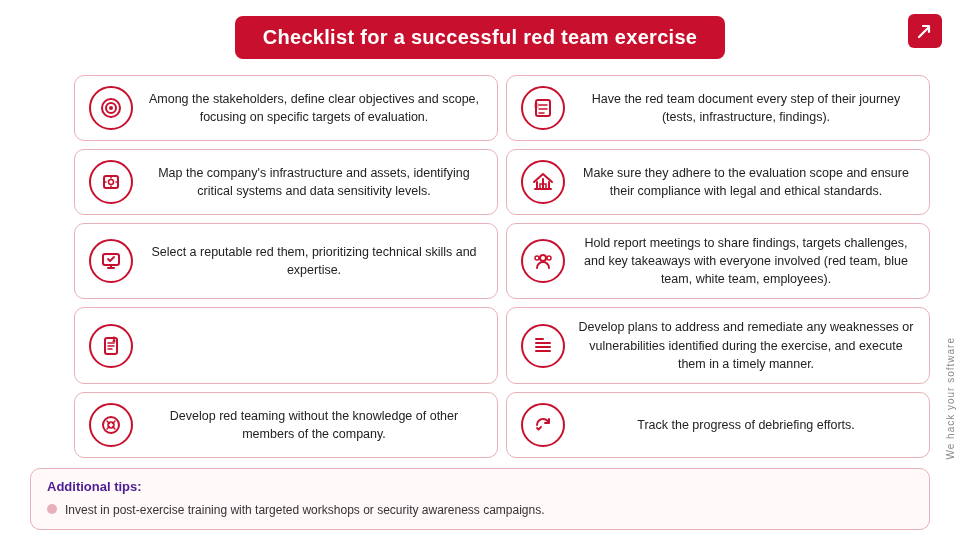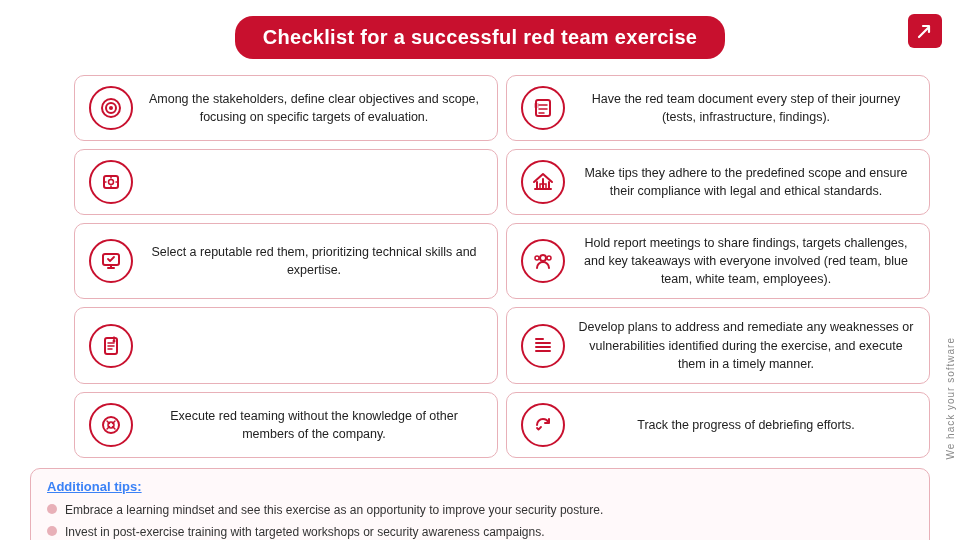--- a/index.html
+++ b/index.html
@@ -14,21 +14,21 @@
 
     .title-bar {
       display: flex;
       justify-content: center;
       align-items: center;
       padding: 16px 0 12px 0;
     }
 
     .title-box {
       background: #c8102e;
-      border-radius: 18px;
+      border-radius: 8px;
       padding: 10px 28px;
     }
 
     .title-box span {
       color: #fff;
       font-size: 20px;
       font-weight: bold;
       letter-spacing: 0.3px;
     }
 
@@ -99,23 +99,22 @@
       background: #fff9fa;
       padding: 10px 16px 10px 16px;
       display: flex;
       flex-direction: column;
       gap: 5px;
     }
 
     .tips-title {
       font-size: 13px;
       font-weight: bold;
-      color: #3b82f6;
+      color: #4c1d95;
       margin-bottom: 3px;
-      text-decoration: underline;
     }
 
     .tip-item {
       display: flex;
       align-items: flex-start;
       gap: 8px;
       font-size: 12px;
       color: #333;
       line-height: 1.4;
     }
@@ -182,31 +181,32 @@
   </div>
 
   <div class="card">
     <div class="icon-circle">
       <svg width="22" height="22" viewBox="0 0 22 22" fill="none">
         <rect x="4" y="5" width="14" height="12" rx="2" stroke="#c8102e" stroke-width="2"></rect>
         <circle cx="11" cy="11" r="2.5" stroke="#c8102e" stroke-width="1.5"></circle>
         <path d="M11 5v2M11 15v2M4 11H6M16 11h2" stroke="#c8102e" stroke-width="1.5" stroke-linecap="round"></path>
       </svg>
     </div>
+    <span class="card-text">Map the company's infrastructure and assets, identifying critical systems and data sensitivity levels.</span>
   </div>
 
   <div class="card">
     <div class="icon-circle">
       <svg width="22" height="22" viewBox="0 0 22 22" fill="none">
         <path d="M3 18h16M5 18V11M17 18V11M11 18V8" stroke="#c8102e" stroke-width="2" stroke-linecap="round"></path>
         <path d="M2 11l9-8 9 8" stroke="#c8102e" stroke-width="2" stroke-linecap="round" stroke-linejoin="round"></path>
         <rect x="8" y="13" width="6" height="5" stroke="#c8102e" stroke-width="1.5"></rect>
       </svg>
     </div>
-    <span class="card-text">Make tips they adhere to the predefined scope and ensure their compliance with legal and ethical standards.</span>
+    <span class="card-text">Make sure they adhere to the evaluation scope and ensure their compliance with legal and ethical standards.</span>
   </div>
 
   <div class="card">
     <div class="icon-circle">
       <svg width="22" height="22" viewBox="0 0 22 22" fill="none">
         <rect x="3" y="4" width="16" height="11" rx="2" stroke="#c8102e" stroke-width="2"></rect>
         <path d="M8 18h6M11 15v3" stroke="#c8102e" stroke-width="2" stroke-linecap="round"></path>
         <path d="M8 9l2 2 4-4" stroke="#c8102e" stroke-width="1.8" stroke-linecap="round" stroke-linejoin="round"></path>
       </svg>
     </div>
@@ -247,41 +247,37 @@
   </div>
 
   <div class="card">
     <div class="icon-circle">
       <svg width="22" height="22" viewBox="0 0 22 22" fill="none">
         <circle cx="11" cy="11" r="8" stroke="#c8102e" stroke-width="2"></circle>
         <circle cx="11" cy="11" r="3" stroke="#c8102e" stroke-width="1.5"></circle>
         <path d="M7 7l2.5 2.5M12.5 12.5L15 15M15 7l-2.5 2.5M9.5 12.5L7 15" stroke="#c8102e" stroke-width="1.5" stroke-linecap="round"></path>
       </svg>
     </div>
-    <span class="card-text">Execute red teaming without the knowledge of other members of the company.</span>
+    <span class="card-text">Develop red teaming without the knowledge of other members of the company.</span>
   </div>
 
   <div class="card">
     <div class="icon-circle">
       <svg width="22" height="22" viewBox="0 0 22 22" fill="none">
         <path d="M5 11a6 6 0 0 1 6-6 6 6 0 0 1 5.5 3.6" stroke="#c8102e" stroke-width="2" stroke-linecap="round"></path>
         <path d="M17 5v4h-4" stroke="#c8102e" stroke-width="2" stroke-linecap="round" stroke-linejoin="round"></path>
         <path d="M5 14l1.5 1.5L9 13" stroke="#c8102e" stroke-width="1.8" stroke-linecap="round" stroke-linejoin="round"></path>
       </svg>
     </div>
     <span class="card-text">Track the progress of debriefing efforts.</span>
   </div>
 </div>
 
 <div class="additional-tips">
   <div class="tips-title">Additional tips:</div>
   <div class="tip-item">
     <div class="tip-bullet"></div>
-    <span>Embrace a learning mindset and see this exercise as an opportunity to improve your security posture.</span>
-  </div>
-  <div class="tip-item">
-    <div class="tip-bullet"></div>
     <span>Invest in post-exercise training with targeted workshops or security awareness campaigns.</span>
   </div>
 
 </div>
 
 <div class="side-text">We hack your software</div>
 
 </body></html>

